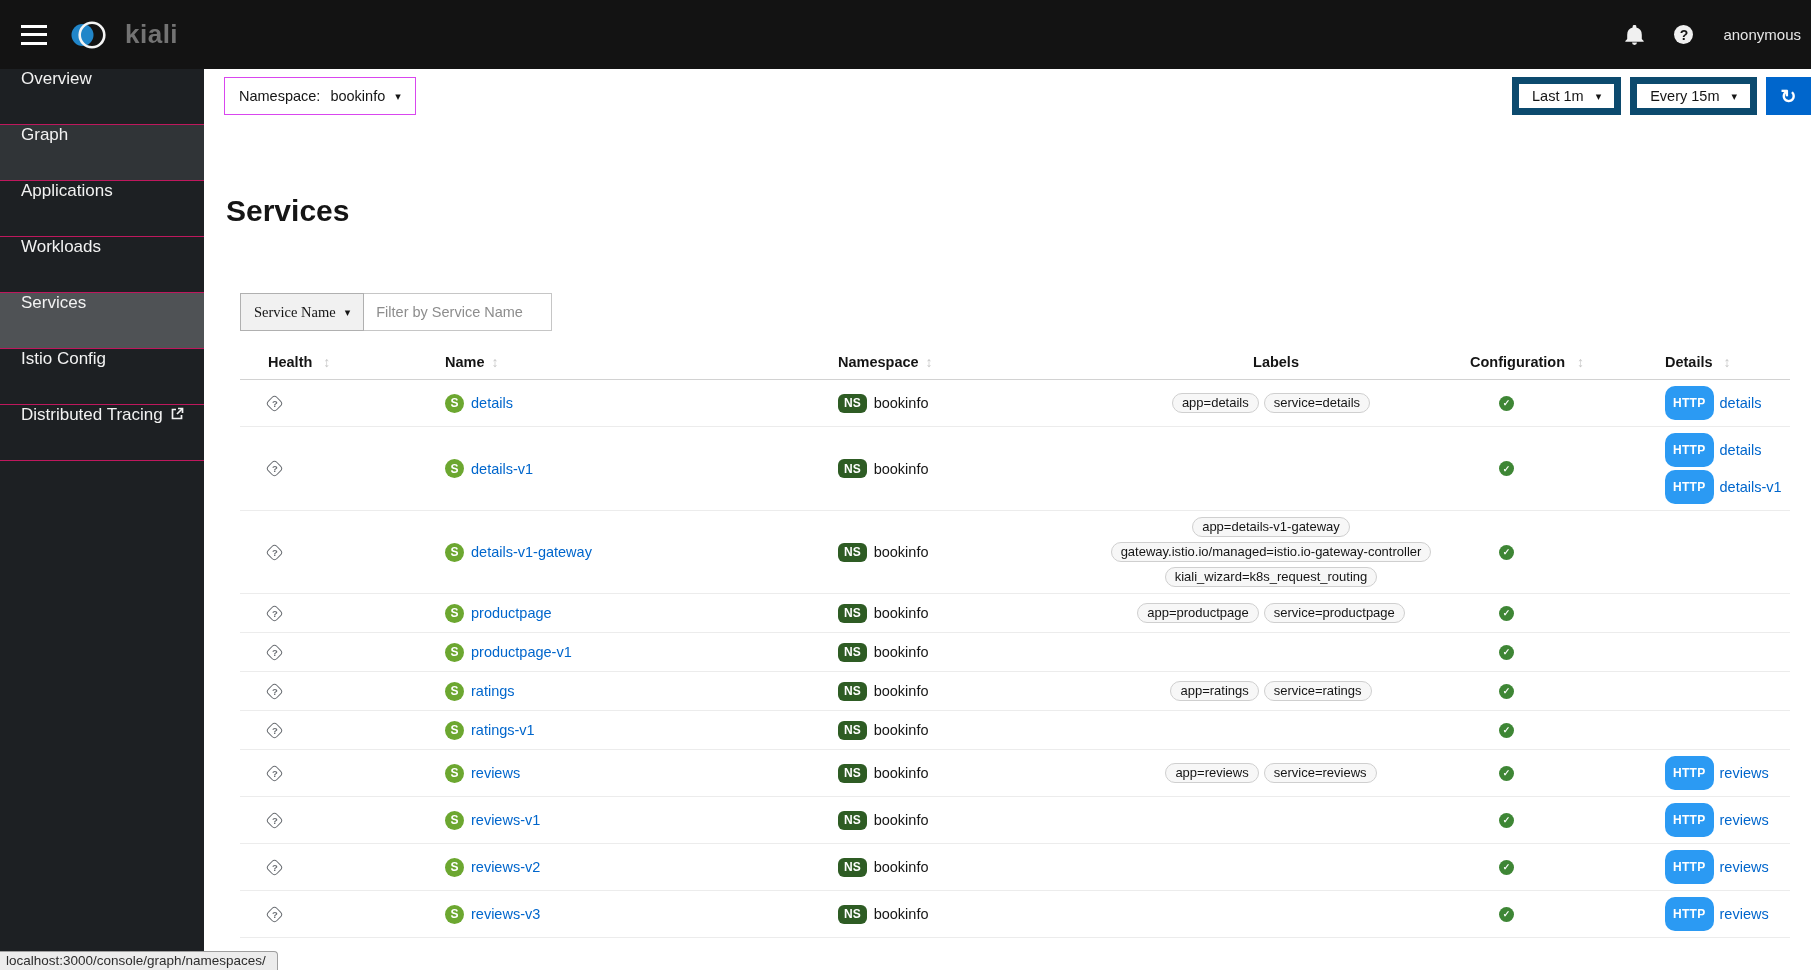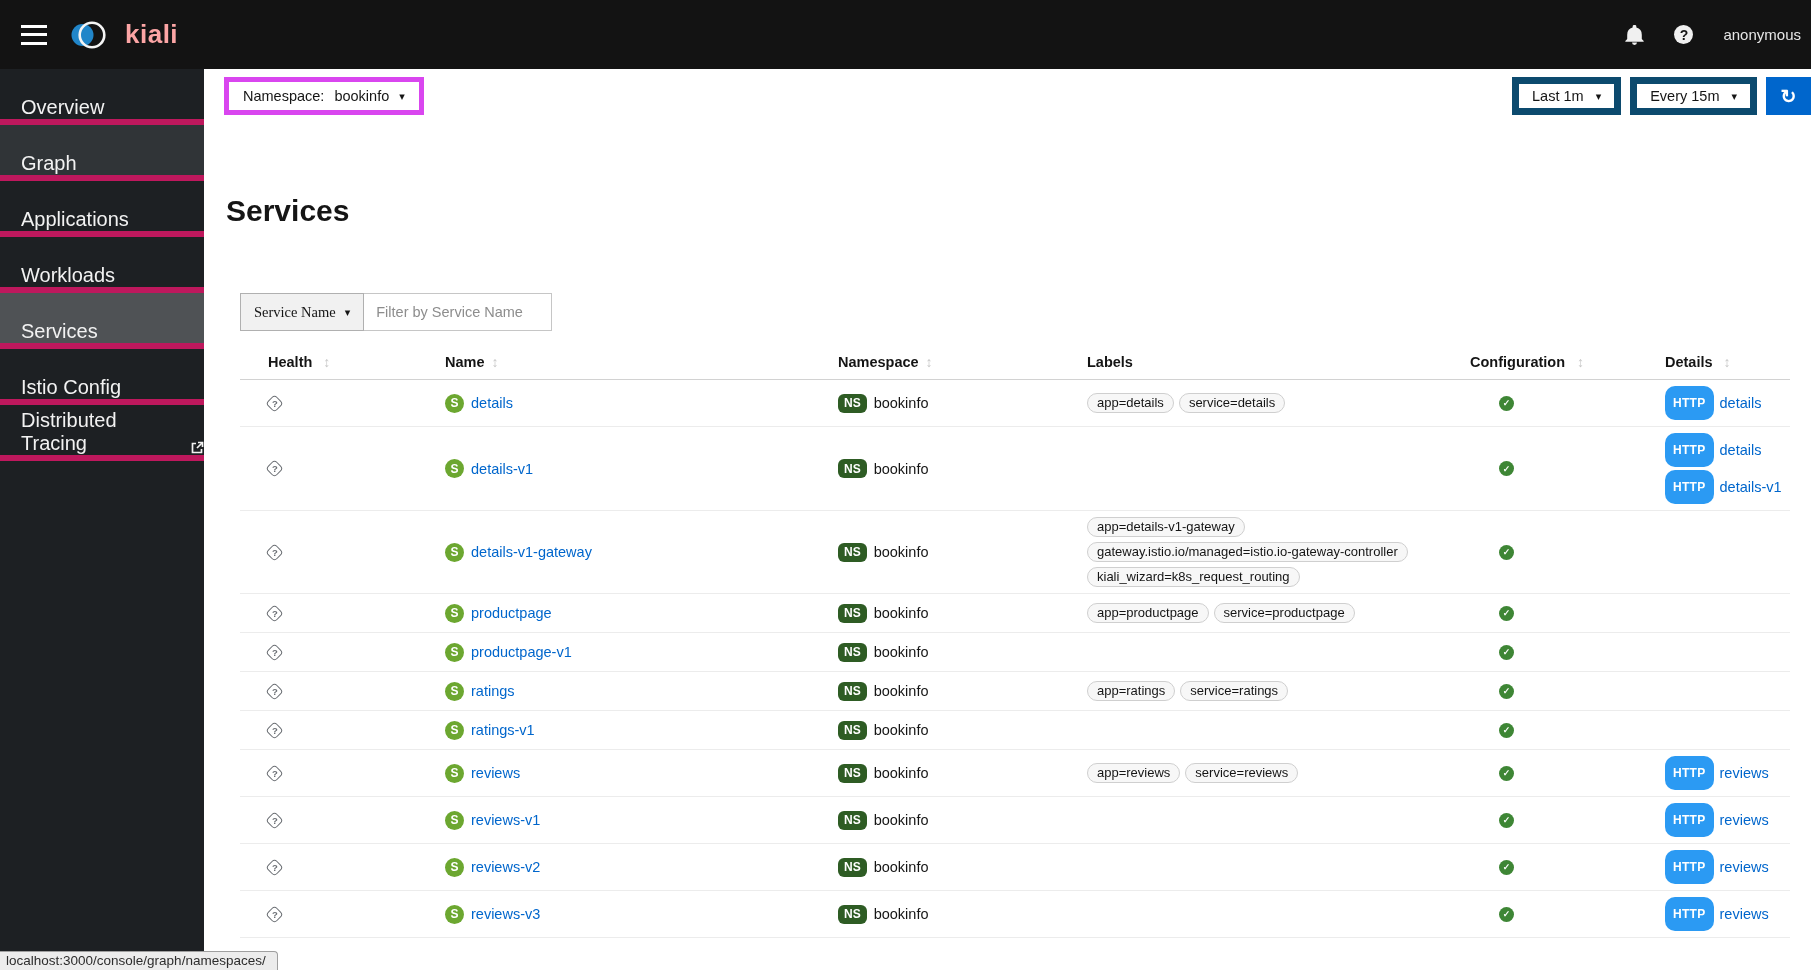--- a/index.html
+++ b/index.html
@@ -5,37 +5,37 @@
   * { margin:0; padding:0; box-sizing:border-box; }
   html,body { width:1811px; height:970px; }
   body { font-family:"Liberation Sans", sans-serif; background:#fff; overflow:hidden; }
   .screen { position:relative; width:1811px; height:970px; background:#fff; overflow:hidden; }
 
   
   .topbar { position:absolute; top:0; left:0; width:1811px; height:69px; background:#131313; display:flex; align-items:center; z-index:5; }
   .burger { width:26px; height:20px; margin-left:21px; background:none; border:none; cursor:pointer; display:flex; flex-direction:column; justify-content:space-between; }
   .burger span { display:block; width:26px; height:3px; background:#fff; }
   .brand { display:flex; align-items:center; margin-left:22px; gap:7px; }
-  .brand-name { color:#fca5a5; font-size:26px; font-weight:700; letter-spacing:.5px; }
+  .brand-name { color:#737373; font-size:26px; font-weight:700; letter-spacing:.5px; }
   .topbar-right { margin-left:auto; display:flex; align-items:center; gap:30px; padding-right:10px; }
   .icon-btn { background:none; border:none; cursor:pointer; display:flex; align-items:center; }
   .help-circle { width:19px; height:19px; border-radius:50%; background:#f0f0f0; color:#131313; font-size:14px; font-weight:700; display:flex; align-items:center; justify-content:center; }
   .user-name { color:#e6e6e6; font-size:15px; }
 
   
   .sidebar { position:absolute; top:69px; left:0; width:204px; height:901px; background:#1d2023; z-index:2; }
-  .nav-item { display:flex; align-items:flex-end; gap:7px; height:56px; padding-left:21px; color:#f2f2f2; font-size:20px; cursor:pointer; border-bottom:6px solid #be185d; }
+  .nav-item { display:flex; align-items:flex-start; gap:7px; height:56px; padding-left:21px; color:#f2f2f2; font-size:17px; cursor:pointer; border-bottom:1px solid #be185d; }
   .nav-item.st-hover { background:#303437; }
   .nav-item.st-selected { background:#4f5255; }
   .ext-icon { display:inline-flex; margin-top:2px; }
 
   
   .main { position:absolute; top:69px; left:204px; width:1607px; height:901px; background:#fff; }
 
-  .ns-select { position:absolute; top:8px; left:20px; height:38px; display:inline-flex; align-items:center; gap:10px; padding:0 14px; background:#fff; border:5px solid #d946ef; font-size:14.5px; color:#151515; cursor:pointer; font-family:inherit; }
+  .ns-select { position:absolute; top:8px; left:20px; height:38px; display:inline-flex; align-items:center; gap:10px; padding:0 14px; background:#fff; border:1px solid #d946ef; font-size:14.5px; color:#151515; cursor:pointer; font-family:inherit; }
   .caret { font-size:11px; color:#151515; line-height:1; }
 
   .time-controls { position:absolute; top:8px; right:0; display:flex; align-items:center; gap:9px; }
   .time-select { height:38px; display:inline-flex; align-items:center; gap:12px; padding:0 13px; background:#fff; border:7px solid #0c4a6e; font-size:14.5px; color:#151515; cursor:pointer; font-family:inherit; }
   .refresh-btn { width:45px; height:38px; border:none; background:#0066CC; color:#fff; font-size:19px; font-weight:700; cursor:pointer; display:flex; align-items:center; justify-content:center; }
 
   .page-title { position:absolute; top:125px; left:22px; font-size:30px; font-weight:700; color:#151515; }
 
   .filter-row { position:absolute; top:224px; left:36px; display:flex; }
   .filter-type-btn { height:38px; display:inline-flex; align-items:center; gap:9px; padding:0 13px; background:#f1f1f1; border:1px solid #b0b0b0; font-size:14.5px; color:#151515; cursor:pointer; font-family:Liberation Serif, serif; }
@@ -46,21 +46,21 @@
   .svc-table { position:absolute; top:281px; left:36px; width:1550px; }
   .thead, .tr { display:grid; grid-template-columns:145px 425px 275px 380px 195px 1fr; }
   .thead { border-bottom:1px solid #d2d2d2; }
   .th { display:flex; align-items:center; gap:11px; font-size:14.5px; font-weight:700; color:#151515; padding-bottom:9px; padding-top:4px; cursor:pointer; }
   .sort-icon { color:#c8c8c8; font-size:14px; font-weight:400; }
   .tr { border-bottom:1px solid #ececec; min-height:39px; }
   .td { display:flex; align-items:center; padding-top:6px; padding-bottom:6px; font-size:14.5px; color:#151515; }
   .c0 { padding-left:28px;text-align:right; }
   .c1 { padding-left:60px; gap:7px; }
   .c2 { padding-left:28px; gap:7px; }
-  .c3 { padding-left:2px; }
+  .c3 { padding-left:2px;justify-content:center; }
   .c4 { padding-left:5px;gap:12px; }
   .c5 { padding-left:5px; }
 
   .health-icon { width:13px; height:13px; border:1.5px solid #6A6E73; border-radius:4px; transform:rotate(45deg); display:inline-flex; align-items:center; justify-content:center; }
   .health-q { transform:rotate(-45deg); font-size:9.5px; font-weight:700; color:#6A6E73; }
 
   .sbadge { min-width:19px; height:19px; border-radius:50%; background:#6CA730; color:#fff; font-size:12px; font-weight:700; display:inline-flex; align-items:center; justify-content:center; }
   a.slink, a.dlink { color:#0066CC; text-decoration:none; font-size:14.5px; }
   .nsbadge { height:19px; border-radius:6px; background:#2E5C24; color:#fff; font-size:12px; font-weight:700; padding:0 6px; display:inline-flex; align-items:center; }
 

